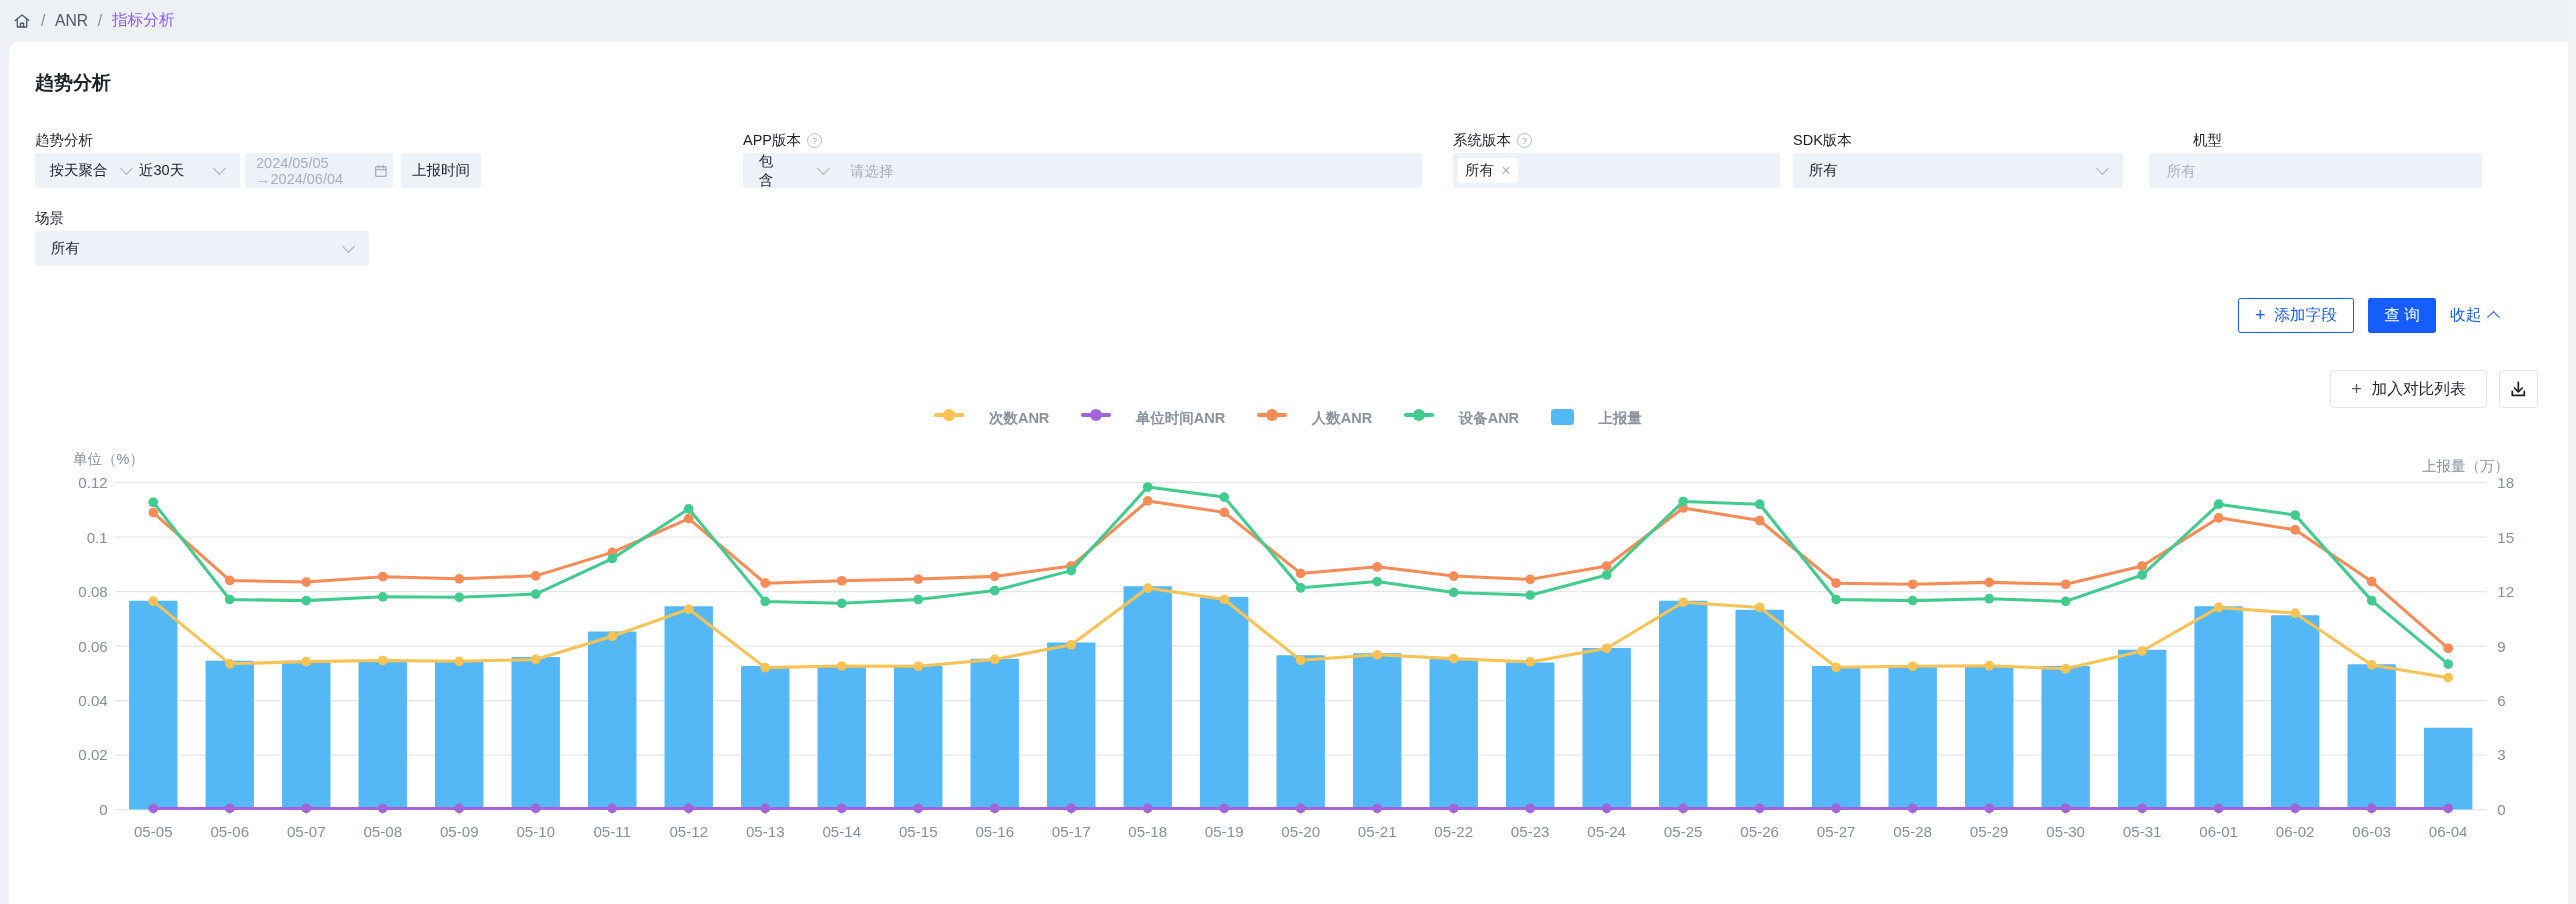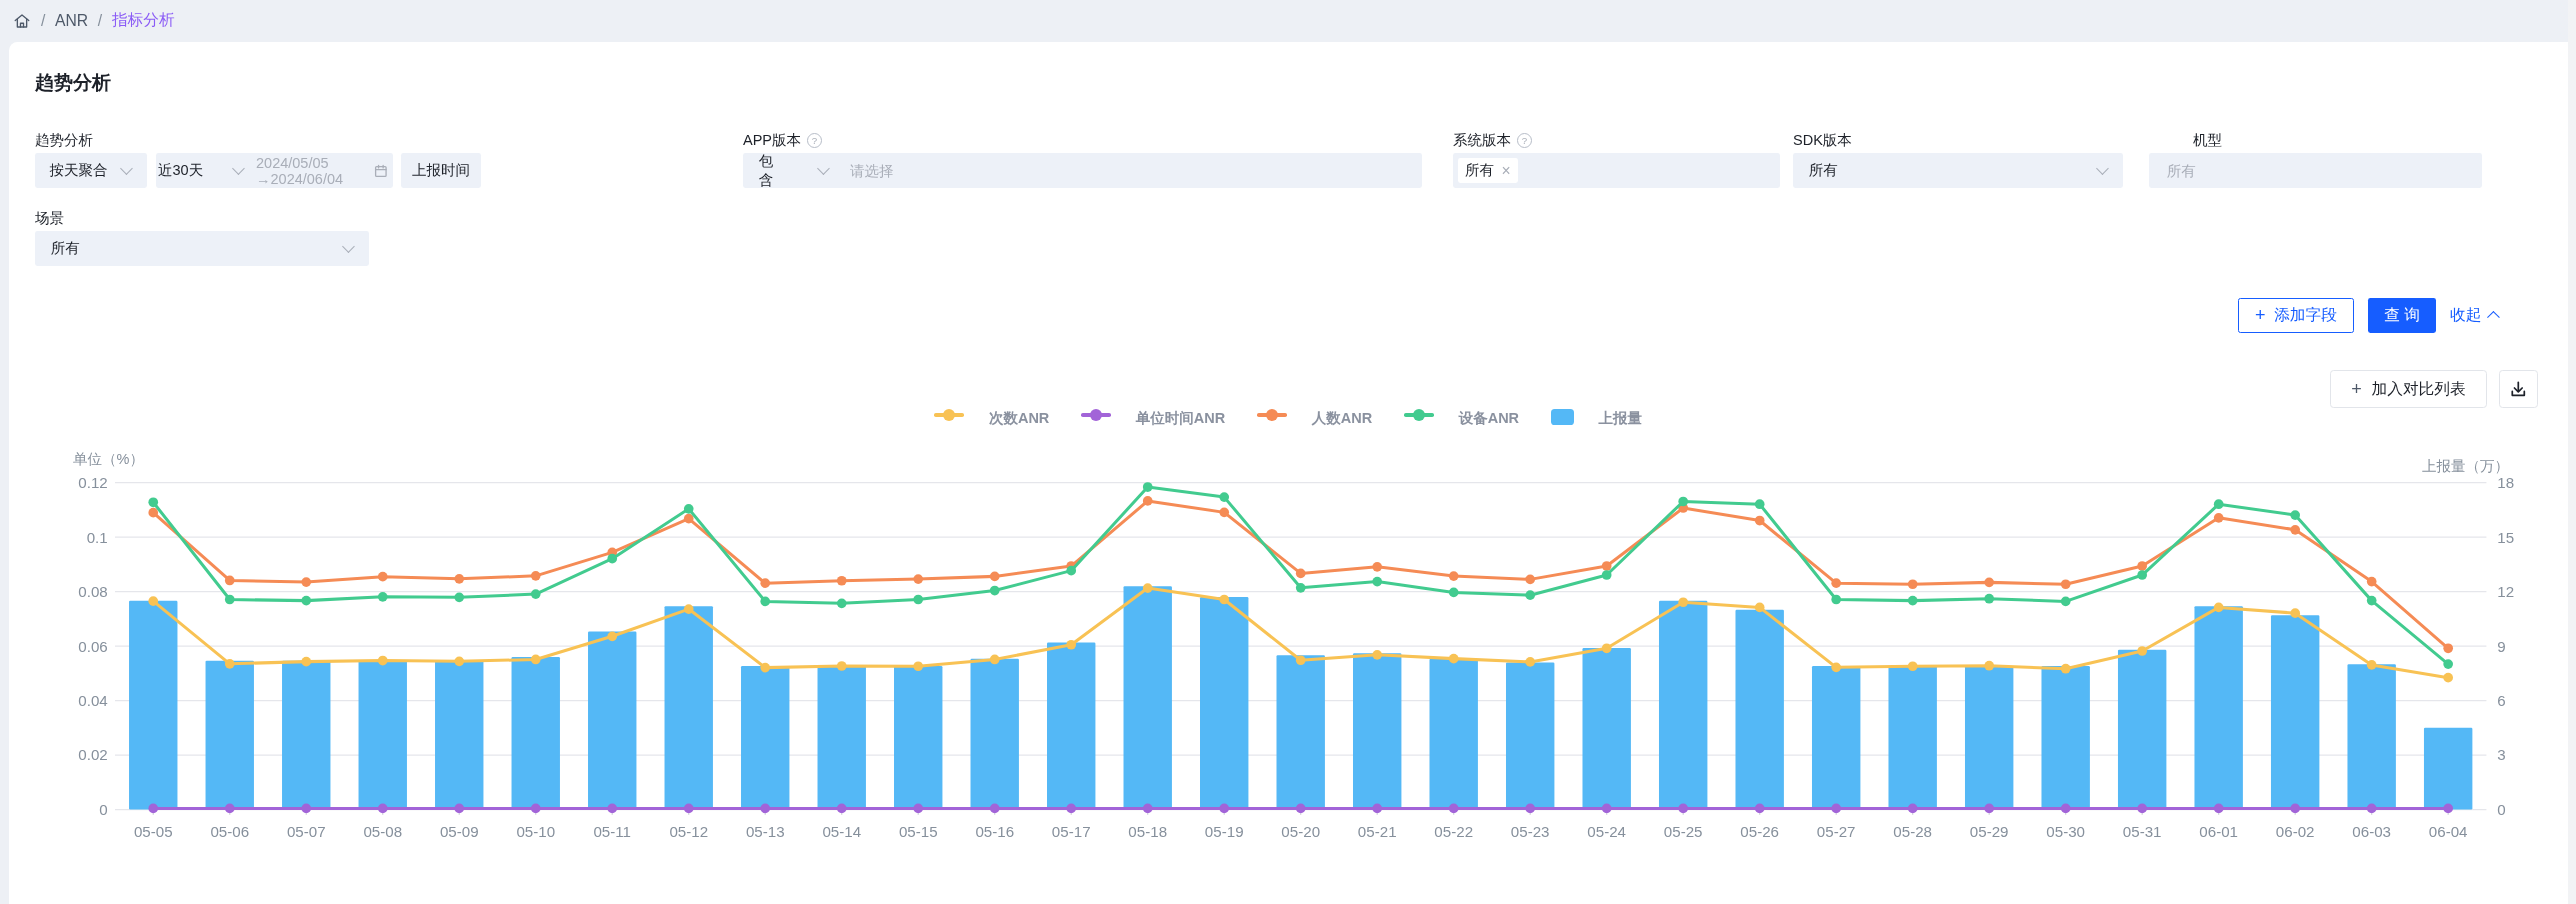--- a/index.html
+++ b/index.html
@@ -87,21 +87,21 @@
   <span>SDK版本</span>
 </div>
 <div class="flabel" style="left:2149px;margin-left:44px;">
   <span>机型</span>
 </div>
 
 <div class="ctl" style="left:35px;width:112px;padding-left:14.5px;">
   <span>按天聚合</span>
   <span class="chev right"></span>
 </div>
-<div class="ctl" style="left:156px;width:103px;padding-left:2px;">
+<div class="ctl" style="left:137px;width:103px;padding-left:2px;">
   <span>近30天</span>
   <span class="chev right"></span>
 </div>
 <div class="ctl muted" style="left:245px;width:148px;padding:13px 11px;justify-content:space-between;gap:30px;">
   <span class="muted">2024/05/05 →2024/06/04</span>
   <span style="display:flex;">
     <svg width="15.7" height="15.7" viewBox="0 0 24 24" fill="none" stroke="#a9aeb8" stroke-width="2" stroke-linecap="round">
       <rect x="4" y="5.5" width="16" height="15" rx="1.5"></rect>
         <path d="M8.5 3.5v4M15.5 3.5v4M4 10h16"></path>
     </svg>

